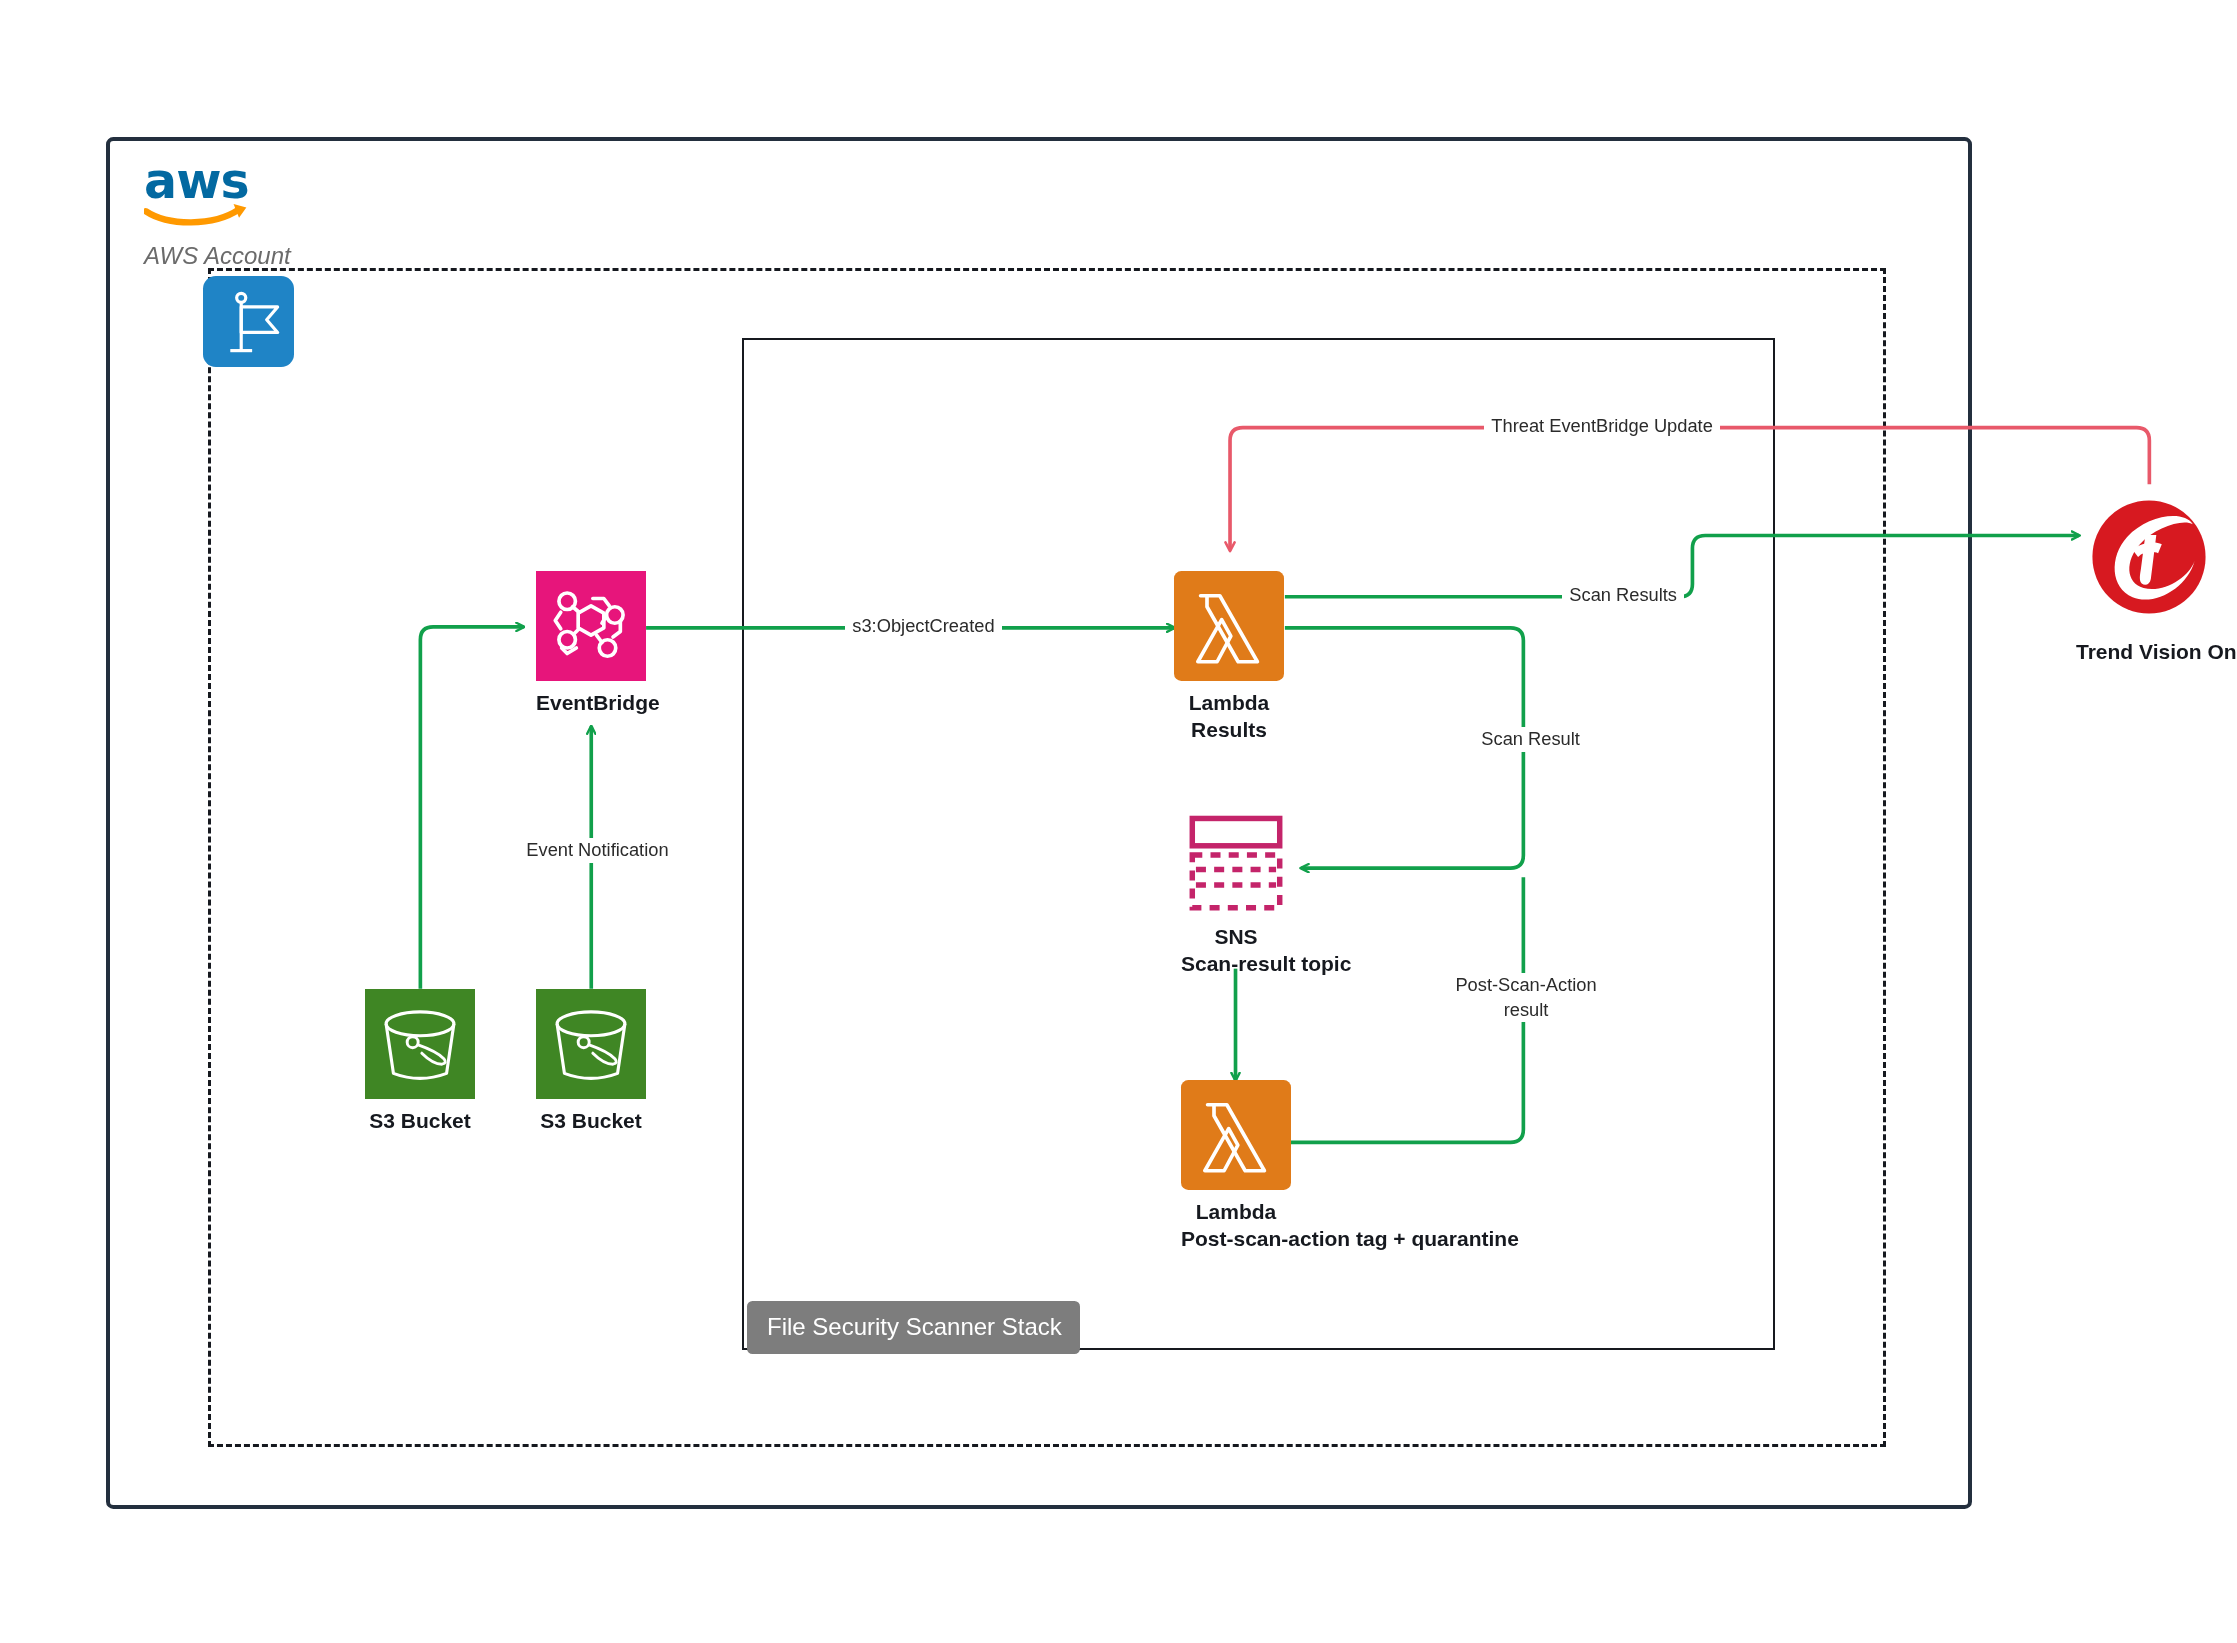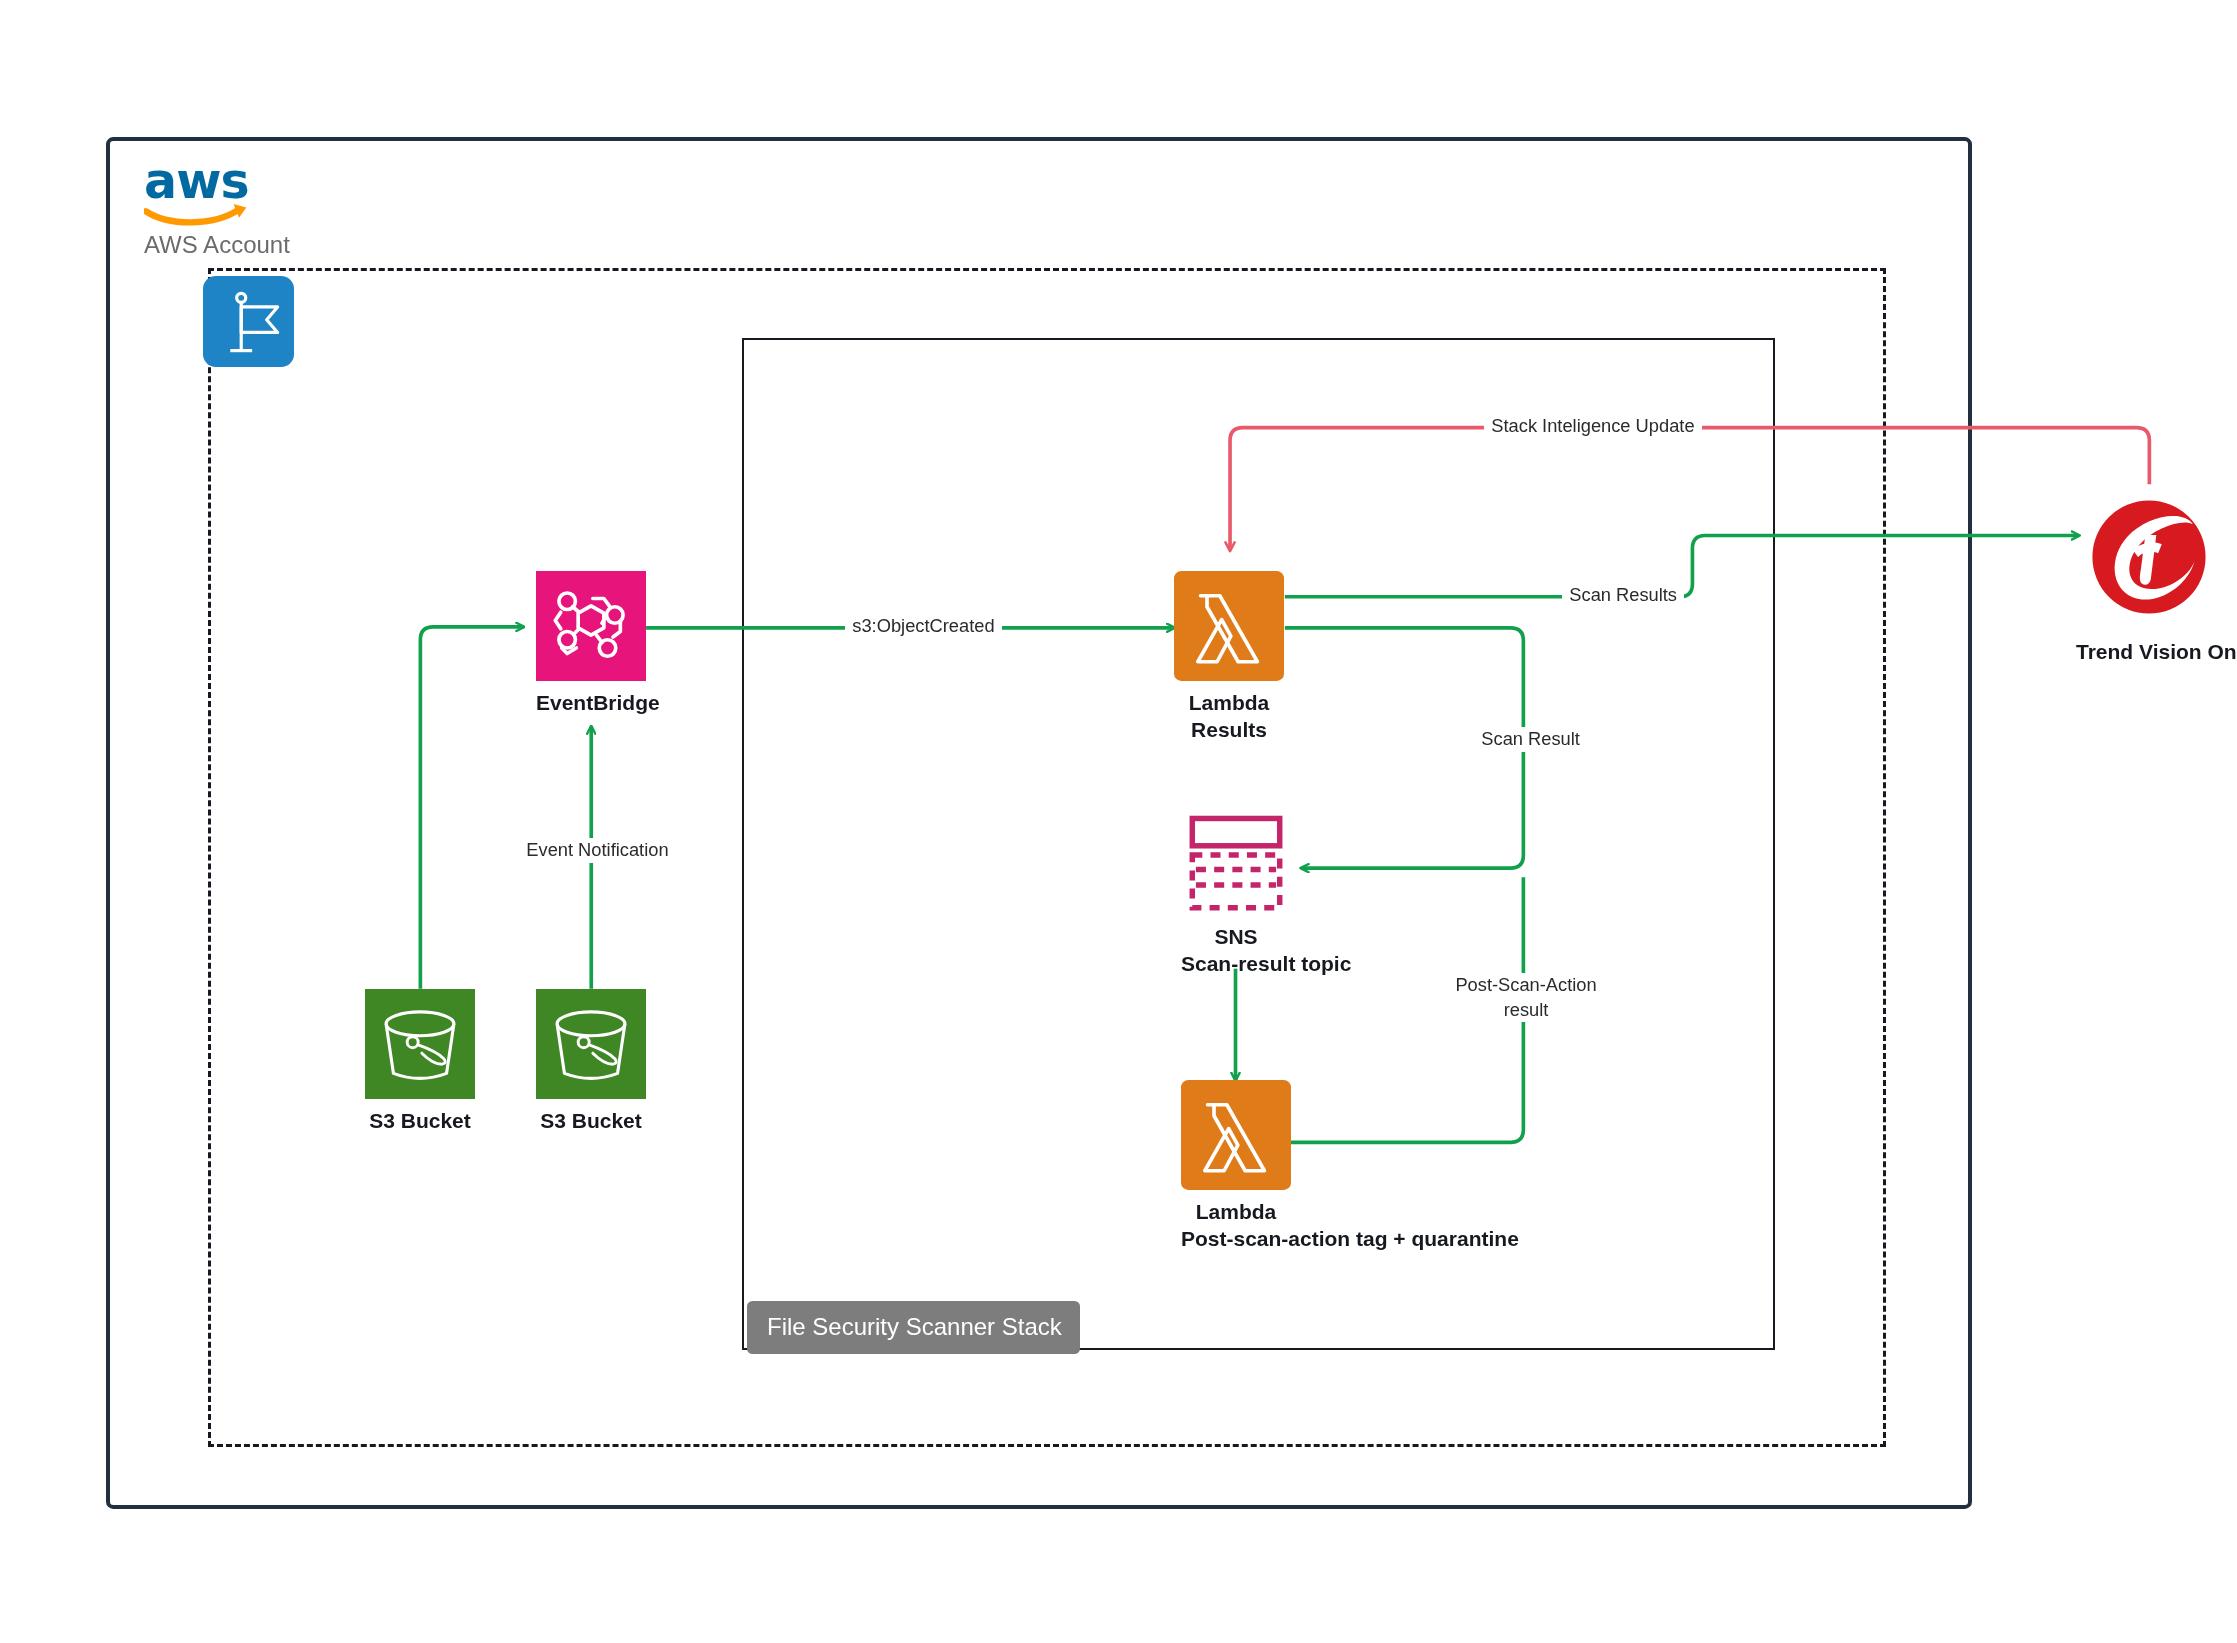--- a/index.html
+++ b/index.html
@@ -27,24 +27,25 @@
   .aws-logo-text {
     font-family: "DejaVu Sans", sans-serif;
     font-size: 49px;
     font-weight: 700;
     color: #0369a1;
     letter-spacing: -0.9px;
     line-height: 1;
   }
   .aws-smile { margin-top: -3.7px; }
   .aws-account-label {
-    margin-top: 2px;
+    margin-top: 13px;
     font-size: 24px;
     color: #6b6b6b;
     font-family: "Liberation Sans", sans-serif;
+    font-style: italic;
   }
 
   
   .node { position: absolute; text-align: center; }
   .node-icon {
     display: block;
     margin: 0 auto;
   }
   .node-label {
     margin-top: 9.1px;
@@ -156,21 +157,21 @@
       <path d="M2352,530 L2352,482 Q2352,468 2338,468 L1360,468 Q1346,468 1346,482 L1346,602" marker-end="url(#arrow-red)"></path>
     </g>
   </svg>
 
   <div class="edge-label" style="left:845px; top:614px;">s3:ObjectCreated</div>
 
   <div class="edge-label" style="left:519px; top:838px;">Event Notification</div>
 
   <div class="edge-label" style="left:1562px; top:583px;">Scan Results</div>
 
-  <div class="edge-label" style="left:1484px; top:414px;">Stack Inteligence Update</div>
+  <div class="edge-label" style="left:1484px; top:414px;">Threat EventBridge Update</div>
 
   <div class="edge-label" style="left:1474px; top:727px;">Scan Result</div>
 
   <div class="edge-label" style="left:1453px; top:973px; width:146px; padding:0;">
     <span>Post-Scan-Action</span><br>
     <span>result</span>
   </div>
 
   <div class="node" style="left:365px; top:989px; width:110px;">
     <span class="icon-sq icon-s3">

